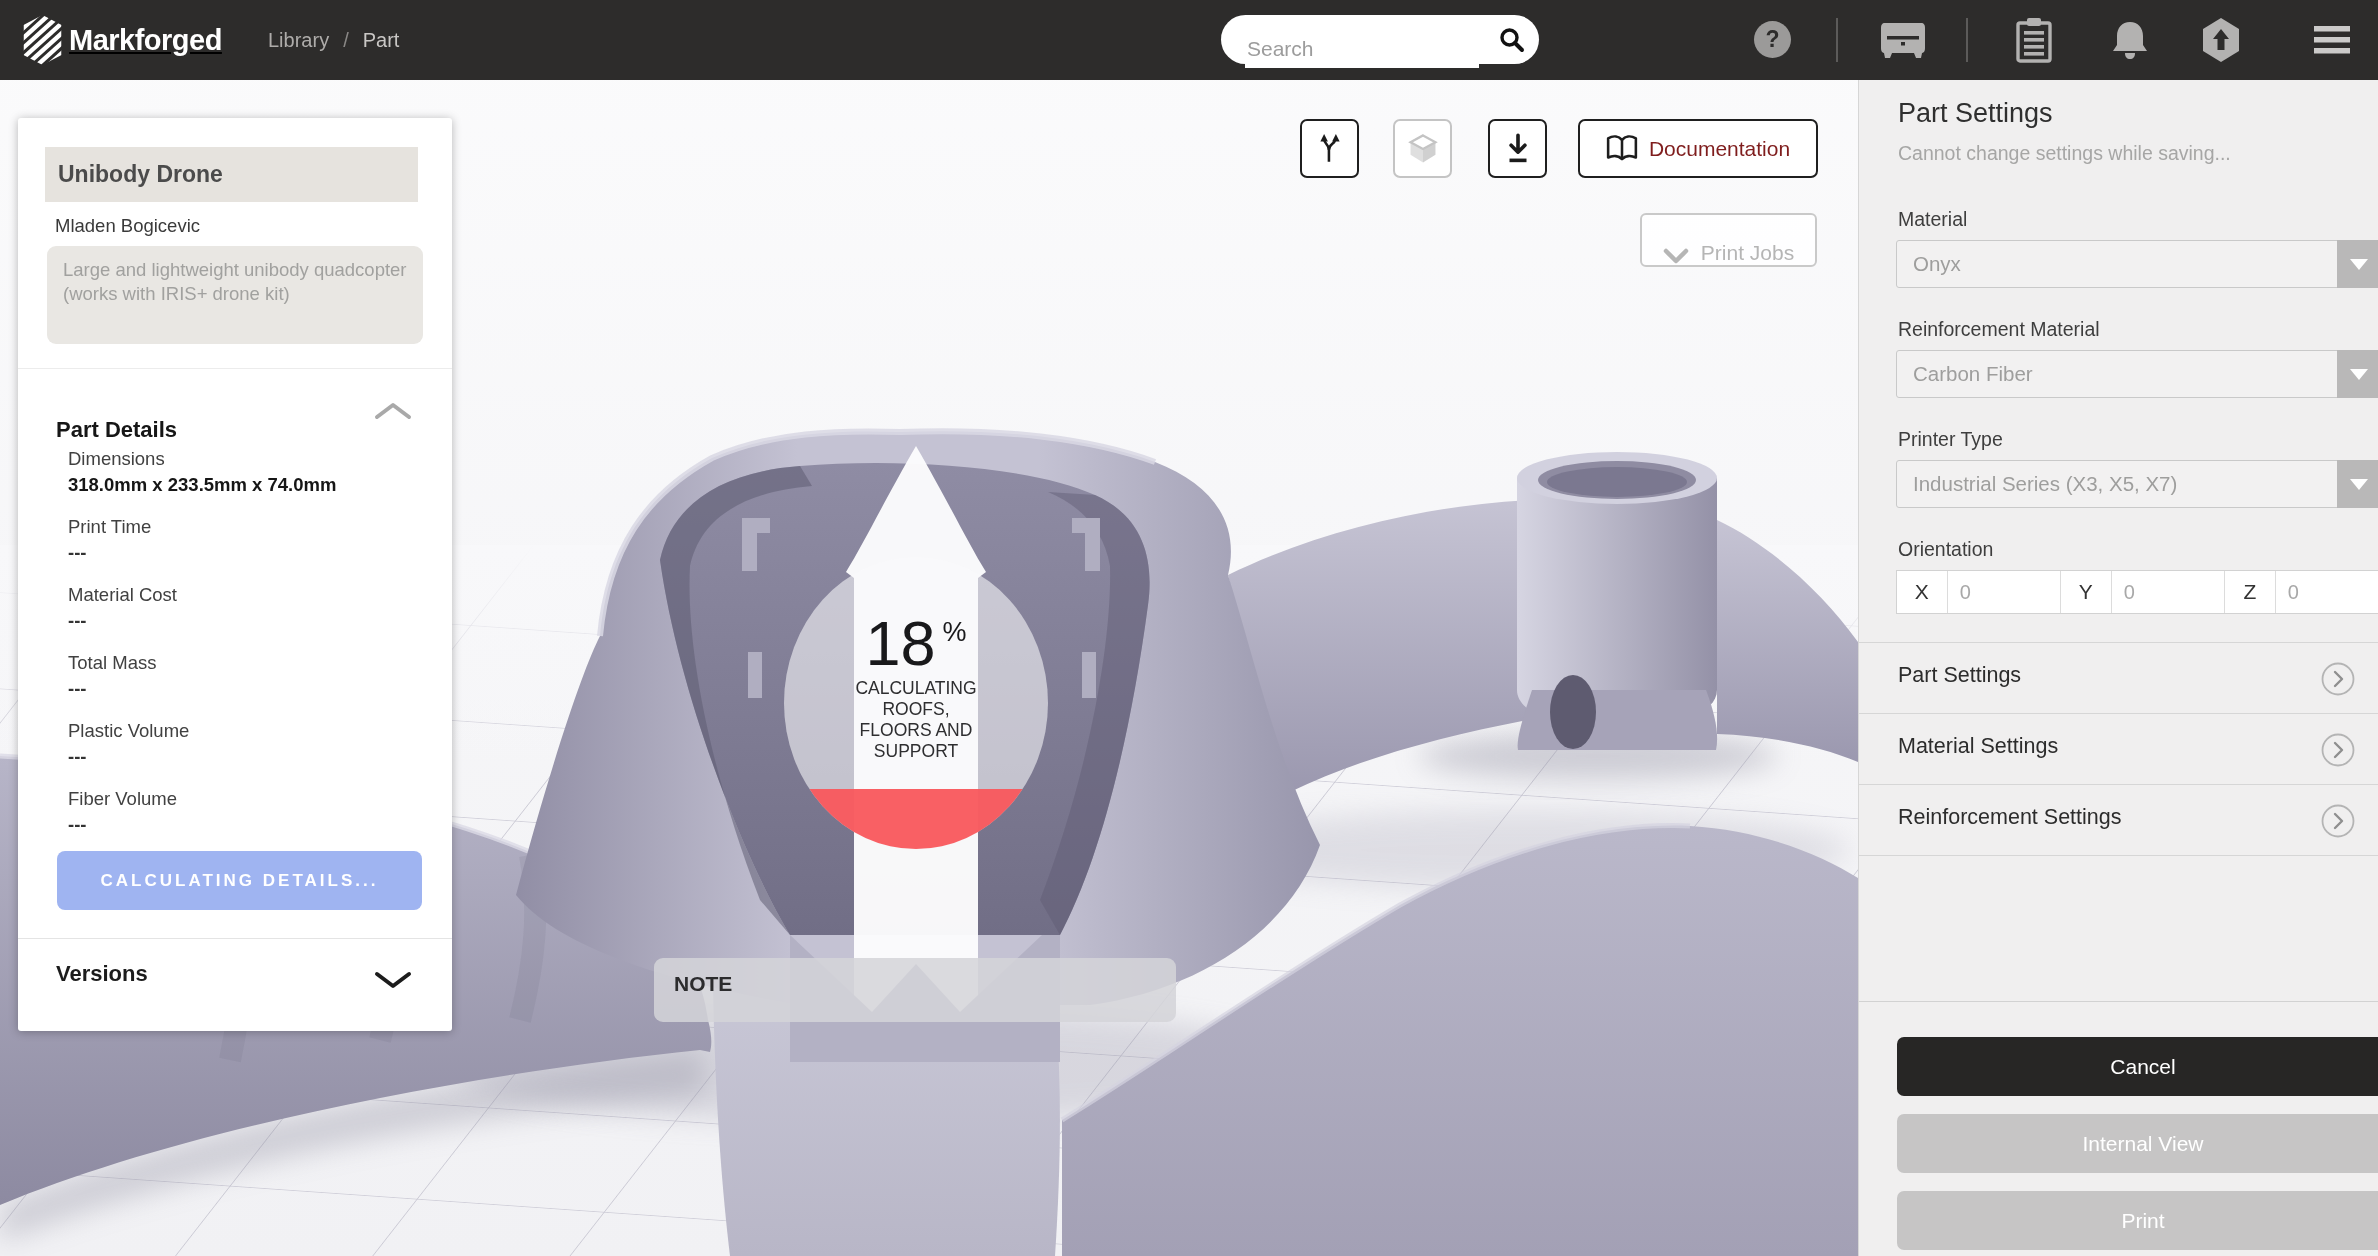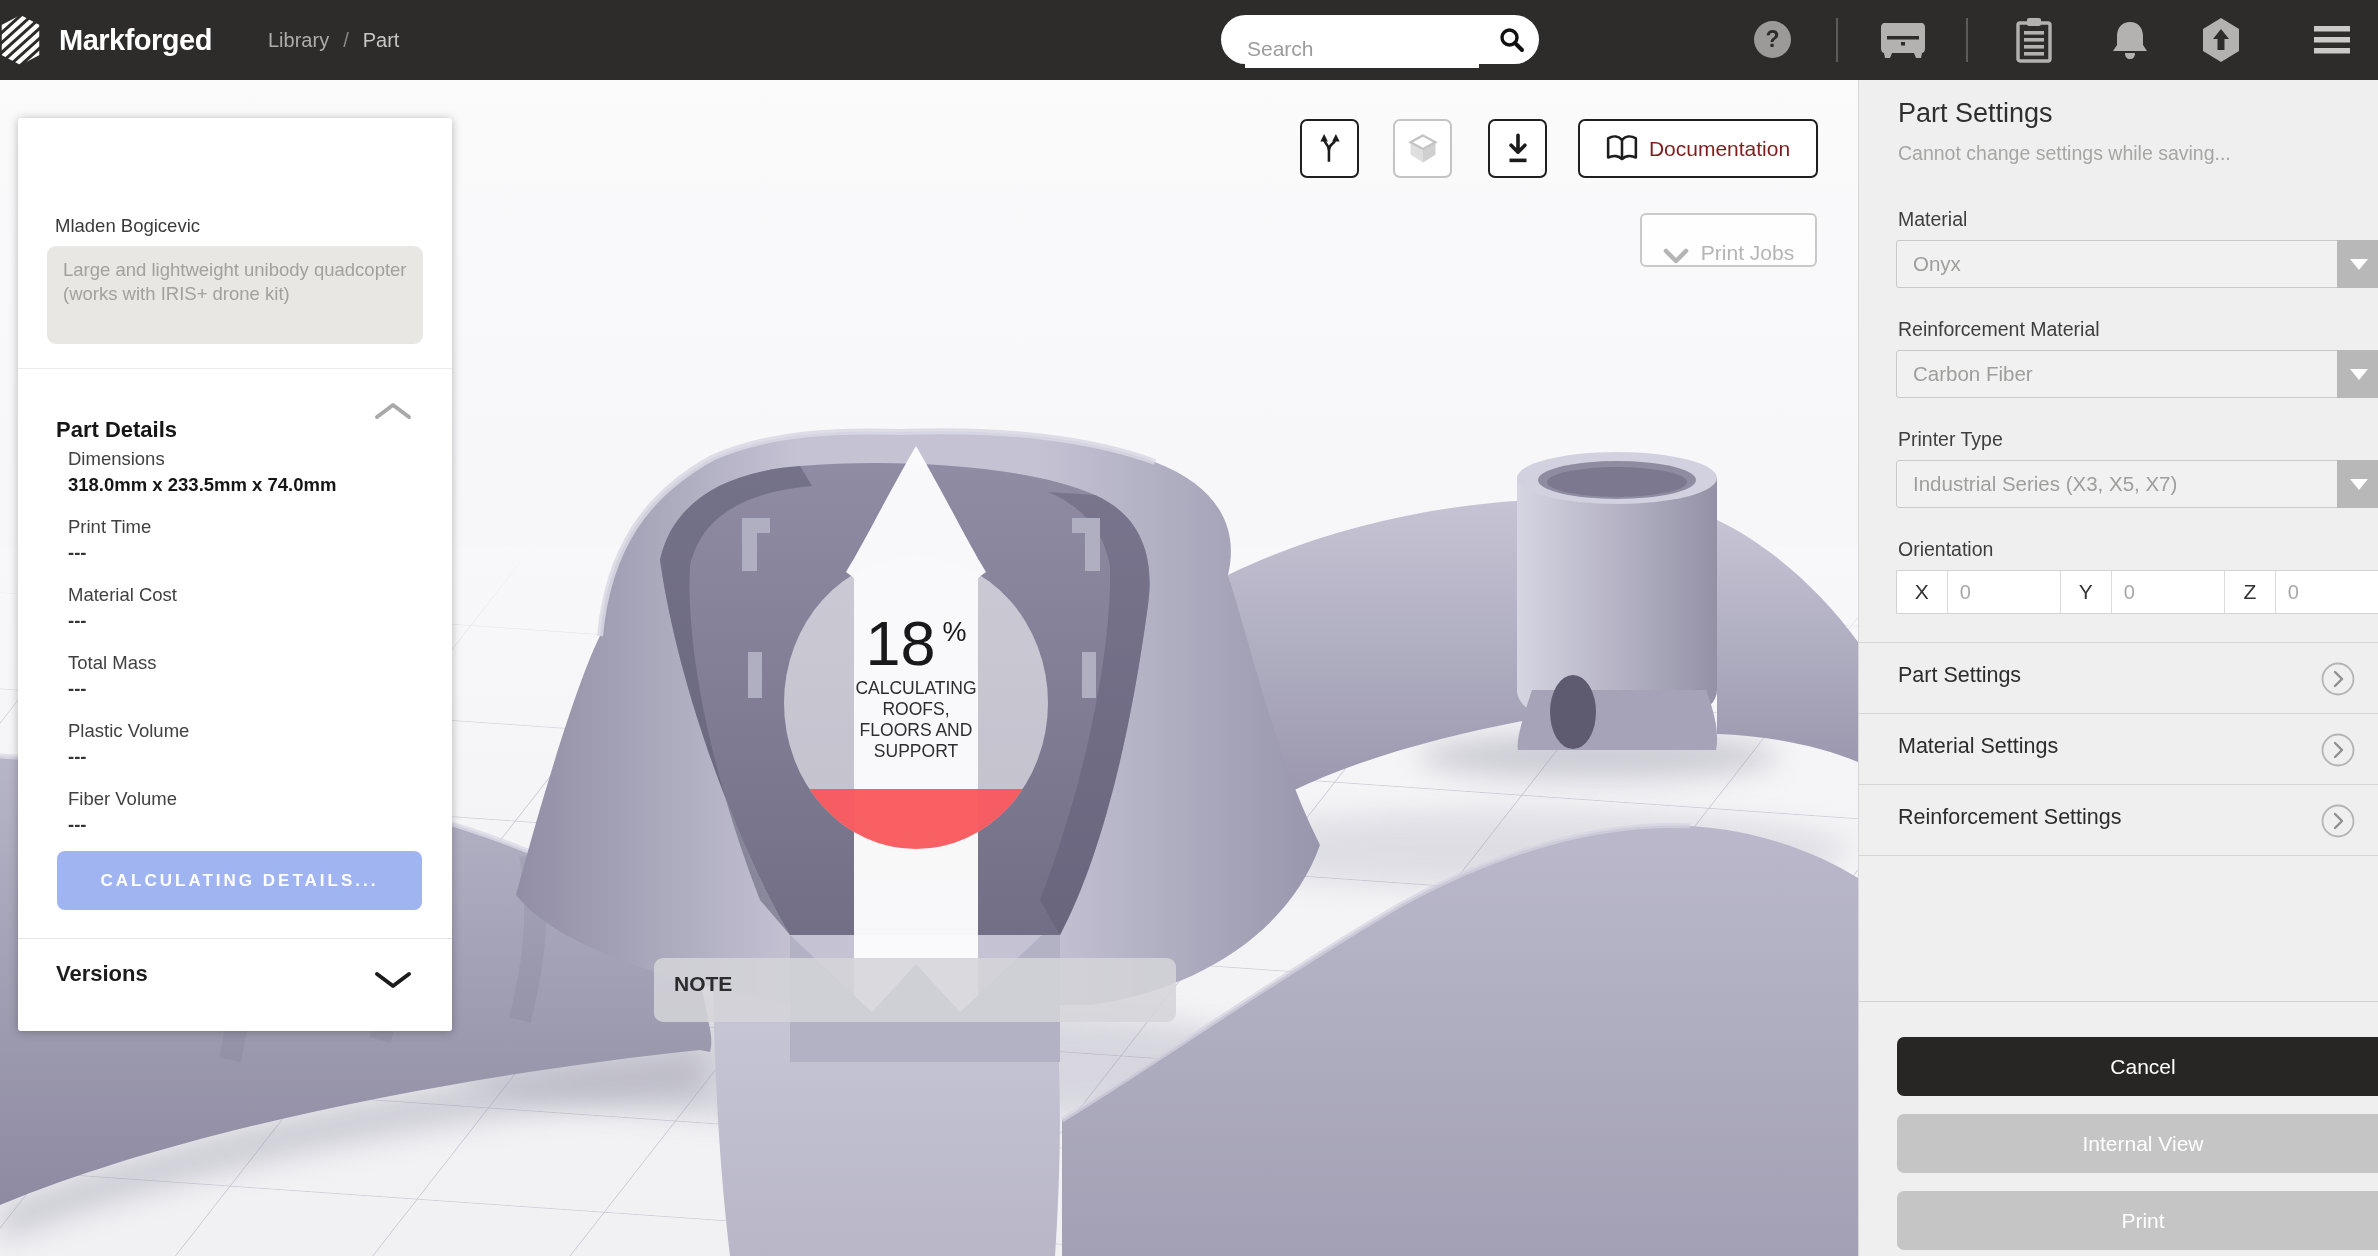--- a/index.html
+++ b/index.html
@@ -2,21 +2,21 @@
 <html><head>
 <meta charset="utf-8">
 <style>
   html,body{margin:0;padding:0;}
   body{
     width:2378px;height:1256px;overflow:hidden;position:relative;
     font-family:"Liberation Sans", sans-serif;background:#f4f4f6;
   }
   
   .topbar{position:absolute;left:0;top:0;width:2378px;height:80px;background:#2d2c2b;z-index:40;}
-  .brand{position:absolute;left:0;top:14px;display:flex;align-items:center;gap:18px;}
+  .brand{position:absolute;left:22px;top:14px;display:flex;align-items:center;gap:6px;text-decoration:underline;}
   .brand-name{color:#ffffff;font-size:29px;font-weight:bold;letter-spacing:-0.5px;}
   .crumbs{position:absolute;left:268px;top:0;height:80px;display:flex;align-items:center;gap:14px;font-size:20px;}
   .crumb-lib{color:#aeacaa;}
   .crumb-sep{color:#8a8886;}
   .crumb-cur{color:#c9c7c5;}
   .searchwrap{position:absolute;left:1221px;top:15px;width:318px;height:49px;background:#ffffff;border-radius:25px;}
   .searchwrap input{position:absolute;left:24px;top:15px;width:230px;height:36px;border:none;outline:none;font-size:21px;color:#3a3a3a;font-family:"Liberation Sans",sans-serif;}
   .searchwrap input::placeholder{color:#9c9c9c;}
   .search-ic{position:absolute;right:13px;top:11px;}
   .helpbtn{position:absolute;left:1754px;top:21px;width:37px;height:37px;border-radius:50%;background:#9b9a99;
@@ -340,20 +340,23 @@
   <span>Documentation</span>
 </div>
 <div class="printjobs-btn">
   <svg width="26" height="18" viewBox="0 0 26 18">
     <polyline points="3,4 13,14 23,4" fill="none" stroke="#b5b5b5" stroke-width="4.5" stroke-linecap="round" stroke-linejoin="round"></polyline>
   </svg>
   <span>Print Jobs</span>
 </div>
 
 <div class="lpanel">
+  <div class="ltitlebar">
+    <span>Unibody Drone</span>
+  </div>
   <div class="lauthor">Mladen Bogicevic</div>
   <div class="ldesc">Large and lightweight unibody quadcopter (works with IRIS+ drone kit)</div>
   <div class="ldiv1"></div>
 
   <div class="pd-header">Part Details</div>
   <svg class="pd-chev" width="38" height="20" viewBox="0 0 38 20">
     <polyline points="3,16 19,4 35,16" fill="none" stroke="#a9a9a9" stroke-width="4" stroke-linecap="round" stroke-linejoin="round"></polyline>
   </svg>
 
   <div class="pd-items">

